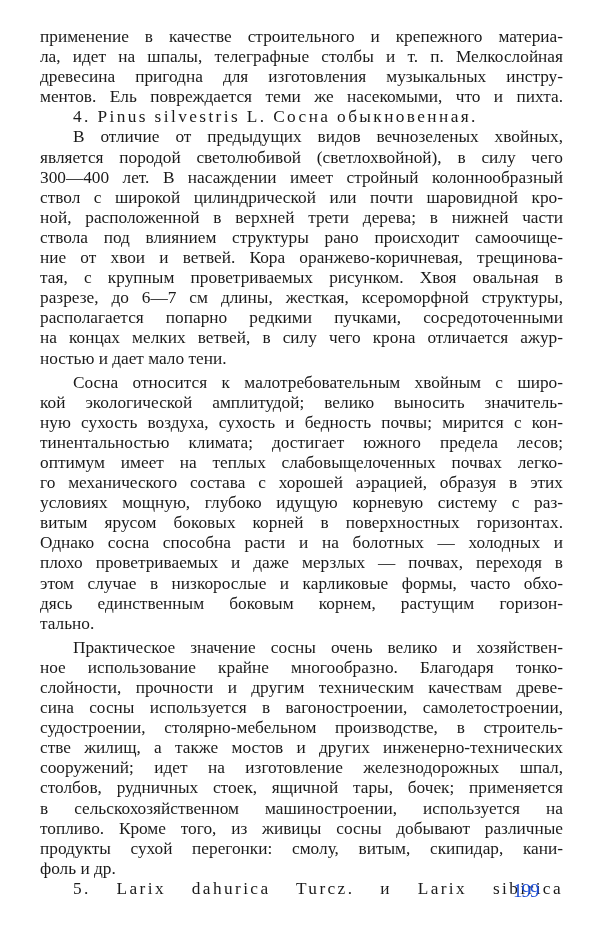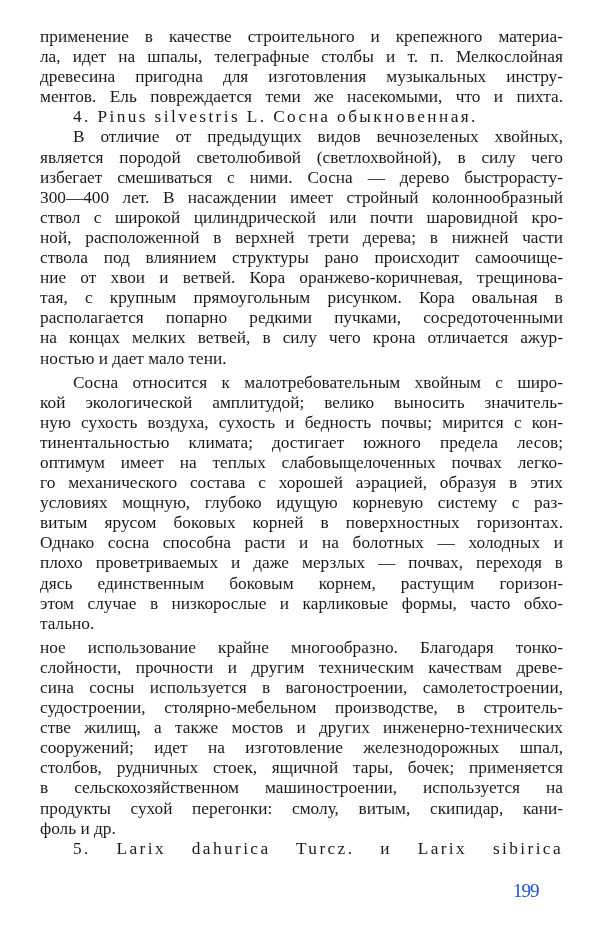--- a/index.html
+++ b/index.html
@@ -22,50 +22,52 @@
 <body>
 
 <div class="page" id="page">
     <div class="line">применение в качестве строительного и крепежного материа-</div>
     <div class="line">ла, идет на шпалы, телеграфные столбы и т. п. Мелкослойная</div>
     <div class="line">древесина пригодна для изготовления музыкальных инстру-</div>
     <div class="line">ментов. Ель повреждается теми же насекомыми, что и пихта.</div>
     <div class="line indent heading last">4. Pinus silvestris L. Сосна обыкновенная.</div>
     <div class="line indent">В отличие от предыдущих видов вечнозеленых хвойных,</div>
     <div class="line">является породой светолюбивой (светлохвойной), в силу чего</div>
-    <div class="line">избегает смешиваться с ними. Сосна — дерево быстрорасту-</div>
     <div class="line">300—400 лет. В насаждении имеет стройный колоннообразный</div>
     <div class="line">ствол с широкой цилиндрической или почти шаровидной кро-</div>
     <div class="line">ной, расположенной в верхней трети дерева; в нижней части</div>
     <div class="line">ствола под влиянием структуры рано происходит самоочище-</div>
     <div class="line">ние от хвои и ветвей. Кора оранжево-коричневая, трещинова-</div>
-    <div class="line">тая, с крупным прямоугольным рисунком. Кора овальная в</div>
+    <div class="line">тая, с крупным проветриваемых рисунком. Хвоя овальная в</div>
+    <div class="line">разрезе, до 6—7 см длины, жесткая, ксероморфной структуры,</div>
     <div class="line">располагается попарно редкими пучками, сосредоточенными</div>
     <div class="line">на концах мелких ветвей, в силу чего крона отличается ажур-</div>
     <div class="line last">ностью и дает мало тени.</div>
     <div class="gap"></div>
     <div class="line indent">Сосна относится к малотребовательным хвойным с широ-</div>
     <div class="line">кой экологической амплитудой; велико выносить значитель-</div>
     <div class="line">ную сухость воздуха, сухость и бедность почвы; мирится с кон-</div>
     <div class="line">тинентальностью климата; достигает южного предела лесов;</div>
     <div class="line">оптимум имеет на теплых слабовыщелоченных почвах легко-</div>
     <div class="line">го механического состава с хорошей аэрацией, образуя в этих</div>
     <div class="line">условиях мощную, глубоко идущую корневую систему с раз-</div>
     <div class="line">витым ярусом боковых корней в поверхностных горизонтах.</div>
     <div class="line">Однако сосна способна расти и на болотных — холодных и</div>
     <div class="line">плохо проветриваемых и даже мерзлых — почвах, переходя в</div>
+    <div class="line">этом случае в низкорослые и карликовые формы, часто обхо-</div>
     <div class="line">дясь единственным боковым корнем, растущим горизон-</div>
-    <div class="line">этом случае в низкорослые и карликовые формы, часто обхо-</div>
     <div class="line last">тально.</div>
     <div class="gap"></div>
+    <div class="line indent">Практическое значение сосны очень велико и хозяйствен-</div>
     <div class="line">ное использование крайне многообразно. Благодаря тонко-</div>
     <div class="line">слойности, прочности и другим техническим качествам древе-</div>
     <div class="line">сина сосны используется в вагоностроении, самолетостроении,</div>
     <div class="line">судостроении, столярно-мебельном производстве, в строитель-</div>
     <div class="line">стве жилищ, а также мостов и других инженерно-технических</div>
     <div class="line">сооружений; идет на изготовление железнодорожных шпал,</div>
     <div class="line">столбов, рудничных стоек, ящичной тары, бочек; применяется</div>
     <div class="line">в сельскохозяйственном машиностроении, используется на</div>
+    <div class="line">топливо. Кроме того, из живицы сосны добывают различные</div>
     <div class="line">продукты сухой перегонки: смолу, витым, скипидар, кани-</div>
     <div class="line last">фоль и др.</div>
     <div class="line indent heading">5. Larix dahurica Turcz. и Larix sibirica</div>
   </div>
 <div class="pagenum">199</div>
 
 </body></html>

